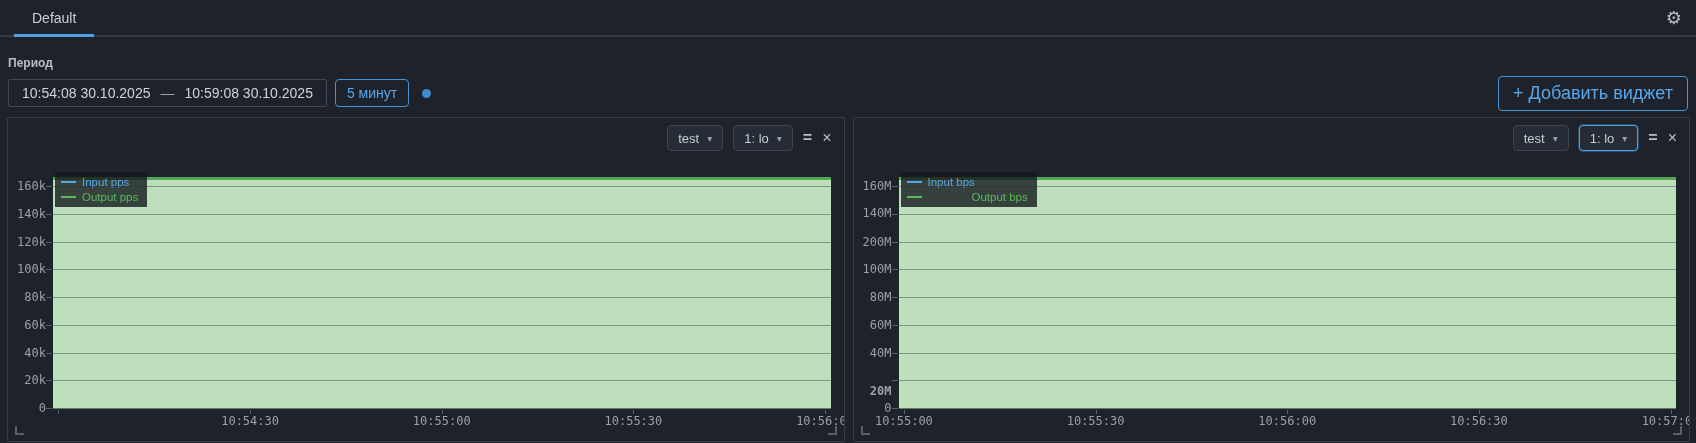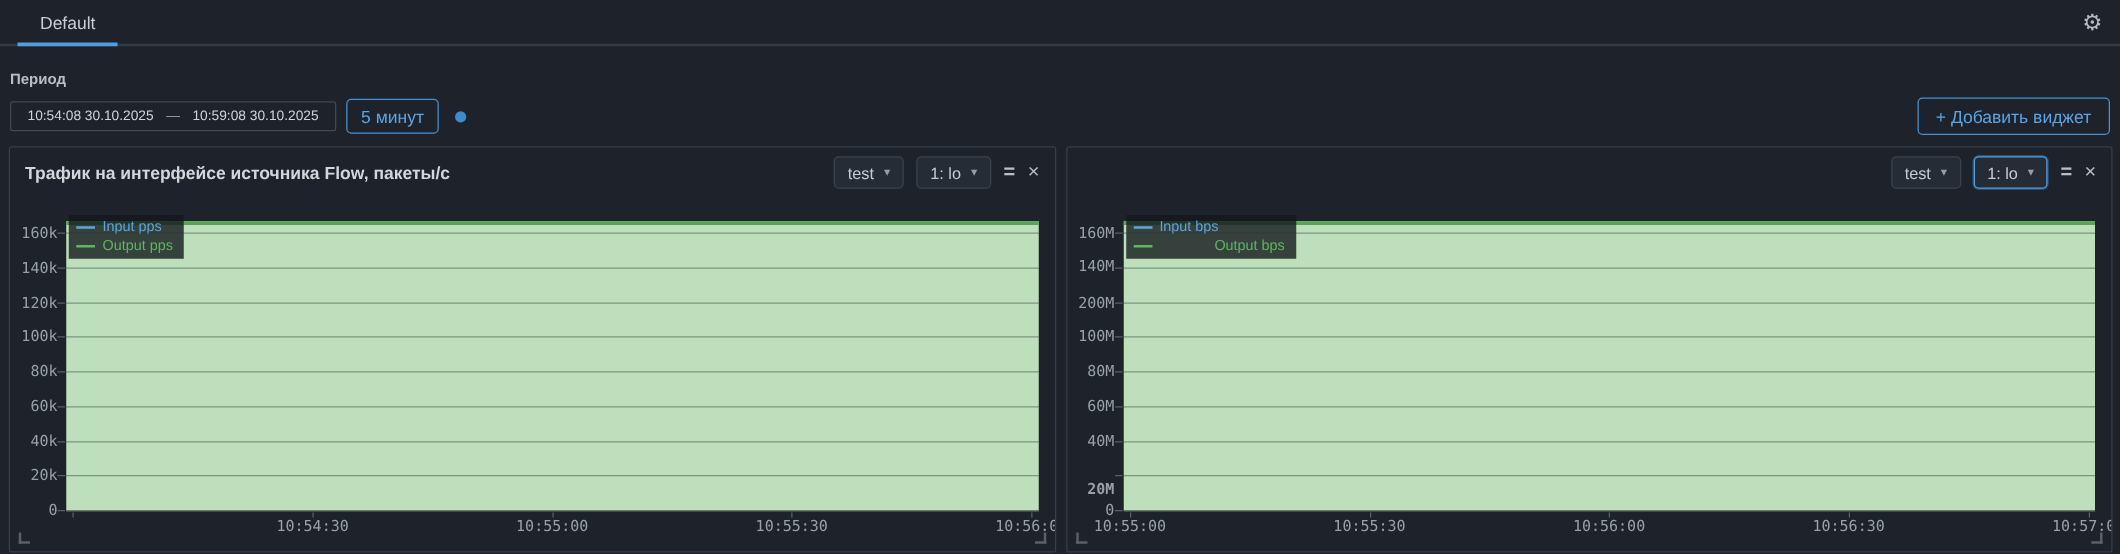--- a/index.html
+++ b/index.html
@@ -13,26 +13,26 @@
   }
   
   .tabbar { height:37px; display:flex; align-items:stretch; border-bottom:2px solid #343a42; padding:0 14px; }
   .tab { position:relative; display:flex; align-items:center; padding:0 18px; font-size:14px; color:#c9ced4; cursor:pointer; }
   .tab.active::after { content:""; position:absolute; left:0; right:0; bottom:-2px; height:3px; background:#4f9fe2; }
   .gear { margin-left:auto; align-self:center; color:#b4bac1; font-size:18px; line-height:1; cursor:pointer; }
   
   .period-section { padding:19px 8px 0 8px; }
   .period-label { font-size:12px; font-weight:700; color:#b9bfc6; margin-bottom:8px; }
   .controls-row { display:flex; align-items:center; height:30px; }
-  .time-box { display:flex; align-items:center; gap:10px; border:1px solid #414854; border-radius:2px; padding:5px 13px; font-size:11px; color:#ced4da; background:transparent; cursor:pointer; }
+  .time-box { display:flex; align-items:center; gap:10px; border:1px solid #414854; border-radius:2px; padding:5px 13px; font-size:14px; color:#ced4da; background:transparent; cursor:pointer; }
   .time-sep { color:#9aa1a9; }
   .btn-blue { border:1.5px solid #4592d6; color:#58a6e8; border-radius:4px; background:transparent; font-size:14px; font-family:"Liberation Sans",sans-serif; padding:5px 11px; cursor:pointer; }
   .preset { margin-left:8px; }
   .live-dot { margin-left:13px; width:9px; height:9px; border-radius:50%; background:#3f8ccc; }
-  .add-widget { margin-left:auto; padding:6px 14px; font-size:14px; }
+  .add-widget { margin-left:auto; padding:6px 14px; font-size:18px; }
   
   .panels { display:flex; gap:8px; margin-top:9px; padding:0 6px 0 7px; height:325px; }
   .panel { position:relative; flex:1; border:1px solid #383e46; border-radius:2px; background:#1e232b; overflow:hidden; }
   .panel-header { display:flex; align-items:center; padding:7px 12px 0 12px; height:33px; }
   .panel-title { font-size:14px; font-weight:700; color:#d3d7db; }
   .panel-controls { margin-left:auto; display:flex; align-items:center; gap:10px; }
   .select { display:flex; align-items:center; gap:8px; background:#262c35; border:1px solid #3c434d; border-radius:4px; padding:4px 10px; font-size:13px; color:#c6ccd3; cursor:pointer; height:26px; }
   .select.focused { border-color:#4f9fe2; box-shadow:0 0 0 1px rgba(79,159,226,0.35); }
   .caret { font-size:10px; color:#959ca5; }
   .icon-btn { color:#b9bfc6; font-size:16px; line-height:1; cursor:pointer; }
@@ -78,21 +78,20 @@
     <button class="btn-blue preset">5 минут</button>
     <span class="live-dot"></span>
     <button class="btn-blue add-widget">+ Добавить виджет</button>
   </div>
 </div>
 
 <div class="panels">
 
   <div class="panel">
     <div class="panel-header">
-      <div class="panel-title">Трафик на интерфейсе источника Flow, пакеты/с</div>
       <div class="panel-controls">
         <div class="select">
           <span>test</span>
           <span class="caret">▾</span>
         </div>
         <div class="select">
           <span>1: lo</span>
           <span class="caret">▾</span>
         </div>
         <span class="icon-btn drag-btn">=</span>

